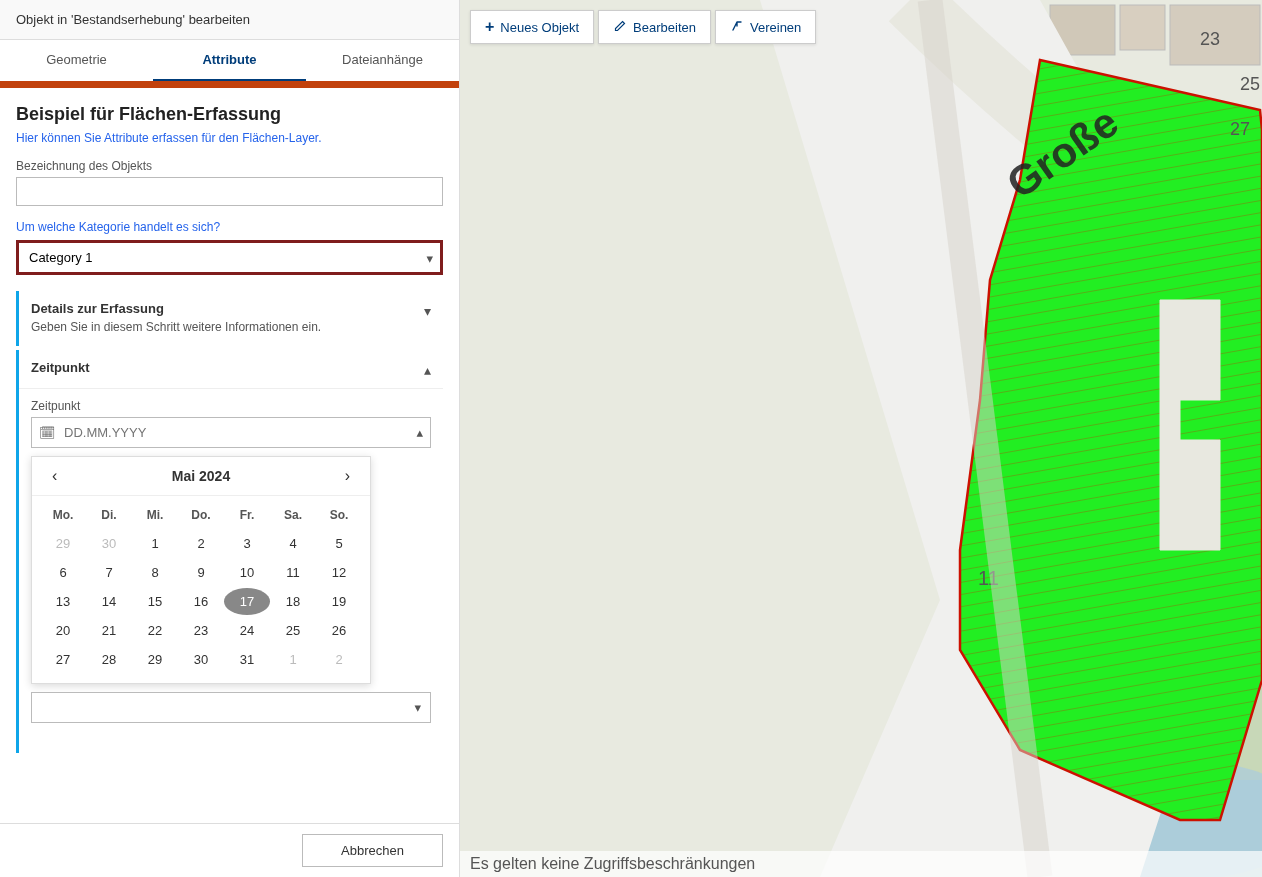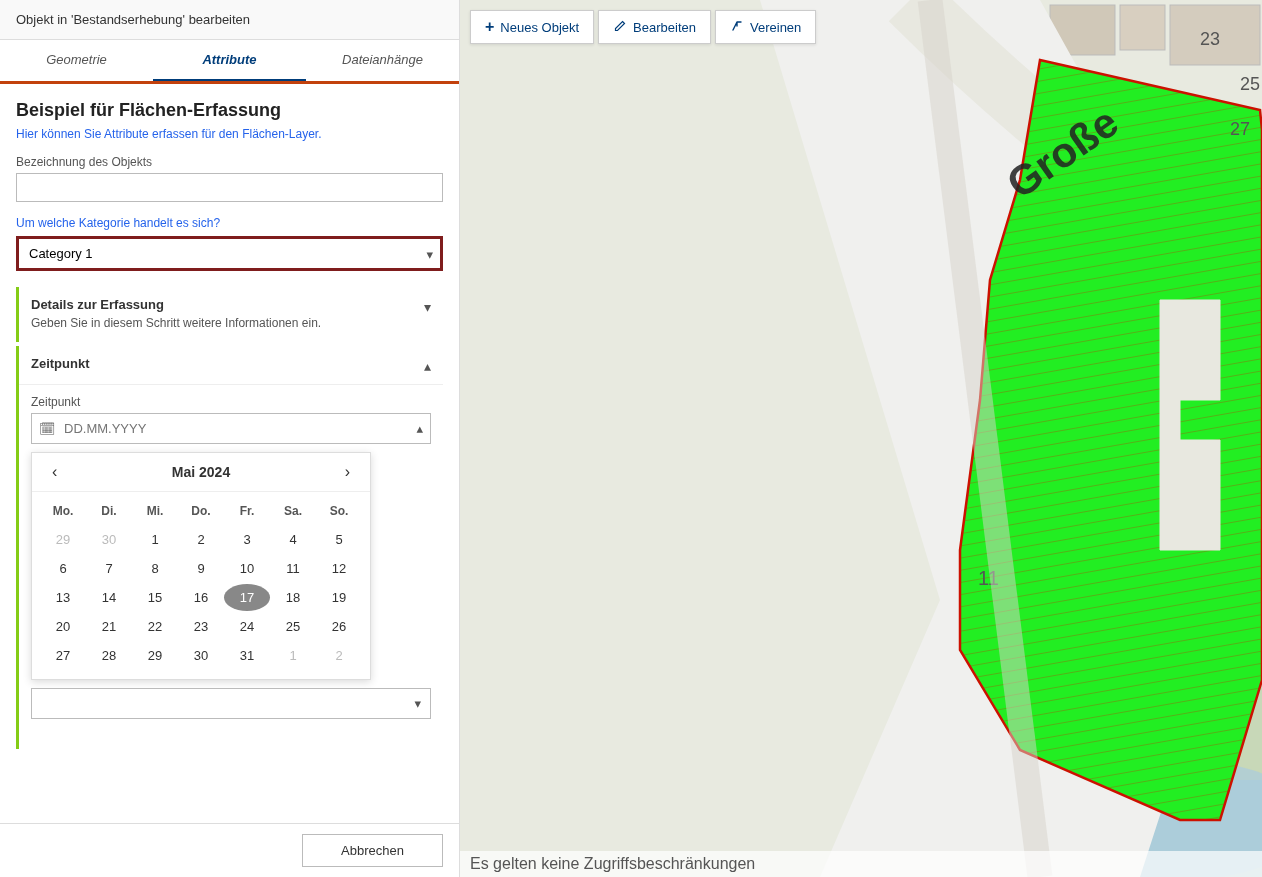--- a/index.html
+++ b/index.html
@@ -20,22 +20,21 @@
     .panel-header {
       padding: 12px 16px;
       border-bottom: 1px solid #ddd;
       font-size: 13px;
       color: #333;
       background: #f9f9f9;
     }
 
     .tabs {
       display: flex;
-      border-bottom: 3px solid #c2410c;
-      font-style: italic;
+      border-bottom: 7px solid #c2410c;
     }
 
     .tab {
       flex: 1;
       text-align: center;
       padding: 12px 8px;
       cursor: pointer;
       font-size: 13px;
       color: #555;
       border-bottom: 2px solid transparent;
@@ -107,21 +106,21 @@
       position: absolute;
       right: 10px;
       top: 50%;
       transform: translateY(-50%);
       pointer-events: none;
       color: #555;
     }
 
     
     .accordion {
-      border-left: 3px solid #84cc16;
+      border-left: 3px solid #0ea5e9;
       margin-bottom: 0;
     }
 
     .accordion-header {
       display: flex;
       justify-content: space-between;
       align-items: flex-start;
       padding: 10px 12px;
       cursor: pointer;
       background: #fff;

